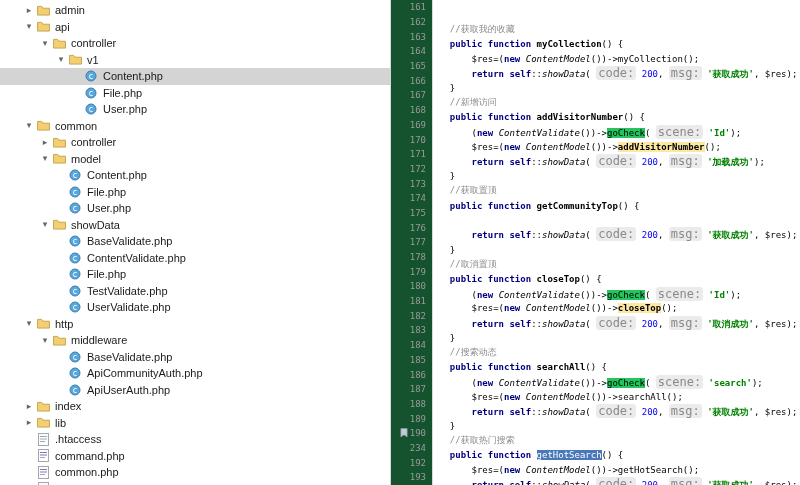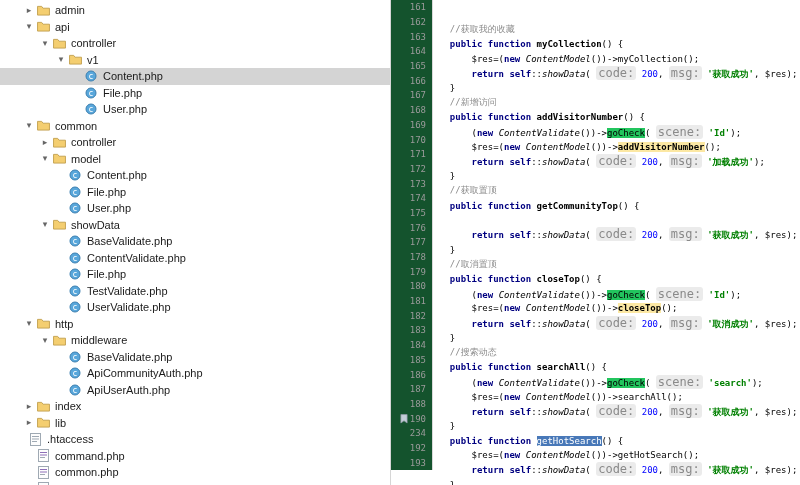--- a/index.html
+++ b/index.html
@@ -288,21 +288,21 @@
         </div>
         <div class="tree-row" style="padding-left: 22px;">
           <span class="chevron">▸</span>
           <span class="tree-icon">
             <svg width="13" height="11" viewBox="0 0 14 12">
               <path d="M0.5 1.5 H5 L6.5 3.5 H13.5 V11 H0.5 Z" fill="#F4CE70" stroke="#C2A04E" stroke-width="1"></path>
             </svg>
           </span>
           <span class="tree-label">lib</span>
         </div>
-        <div class="tree-row" style="padding-left: 14px;">
+        <div class="tree-row" style="padding-left: 22px;">
           <span class="chevron"></span>
           <span class="tree-icon">
             <svg width="11" height="13" viewBox="0 0 11 13">
               <rect x="0.5" y="0.5" width="10" height="12" fill="#FDFDFD" stroke="#9FA9B3"></rect>
               <line x1="2" y1="3.5" x2="9" y2="3.5" stroke="#9FA9B3"></line>
               <line x1="2" y1="6" x2="9" y2="6" stroke="#9FA9B3"></line>
               <line x1="2" y1="8.5" x2="7" y2="8.5" stroke="#9FA9B3"></line>
             </svg>
           </span>
           <span class="tree-label">.htaccess</span>
@@ -368,20 +368,21 @@
         <div class="code-line"><span class="gutter-cell"><span>179</span></span><span class="code-text"><span class="tok-pl">      (</span><span class="tok-kw">new </span><span class="tok-cls">ContentValidate</span><span class="tok-pl">())-&gt;</span><span class="tok-hl">goCheck</span><span class="tok-pl">( </span><span class="tok-hint">scene:</span><span class="tok-pl"> </span><span class="tok-str">'Id'</span><span class="tok-pl">);</span></span></div>
         <div class="code-line"><span class="gutter-cell"><span>180</span></span><span class="code-text"><span class="tok-pl">      $res=(</span><span class="tok-kw">new </span><span class="tok-cls">ContentModel</span><span class="tok-pl">())-&gt;</span><span class="tok-hlb">closeTop</span><span class="tok-pl">();</span></span></div>
         <div class="code-line"><span class="gutter-cell"><span>181</span></span><span class="code-text"><span class="tok-pl">      </span><span class="tok-kw">return </span><span class="tok-kw">self</span><span class="tok-pl">::</span><span class="tok-it">showData</span><span class="tok-pl">( </span><span class="tok-hint">code:</span><span class="tok-pl"> </span><span class="tok-num">200</span><span class="tok-pl">, </span><span class="tok-hint">msg:</span><span class="tok-pl"> </span><span class="tok-str">'取消成功'</span><span class="tok-pl">, $res);</span></span></div>
         <div class="code-line"><span class="gutter-cell"><span>182</span></span><span class="code-text"><span class="tok-pl">  }</span></span></div>
         <div class="code-line"><span class="gutter-cell"><span>183</span></span><span class="code-text"><span class="tok-cmt">  //搜索动态</span></span></div>
         <div class="code-line"><span class="gutter-cell"><span>184</span></span><span class="code-text"><span class="tok-pl">  </span><span class="tok-kw">public function </span><span class="tok-fn">searchAll</span><span class="tok-pl">() {</span></span></div>
         <div class="code-line"><span class="gutter-cell"><span>185</span></span><span class="code-text"><span class="tok-pl">      (</span><span class="tok-kw">new </span><span class="tok-cls">ContentValidate</span><span class="tok-pl">())-&gt;</span><span class="tok-hl">goCheck</span><span class="tok-pl">( </span><span class="tok-hint">scene:</span><span class="tok-pl"> </span><span class="tok-str">'search'</span><span class="tok-pl">);</span></span></div>
         <div class="code-line"><span class="gutter-cell"><span>186</span></span><span class="code-text"><span class="tok-pl">      $res=(</span><span class="tok-kw">new </span><span class="tok-cls">ContentModel</span><span class="tok-pl">())-&gt;searchAll();</span></span></div>
         <div class="code-line"><span class="gutter-cell"><span>187</span></span><span class="code-text"><span class="tok-pl">      </span><span class="tok-kw">return </span><span class="tok-kw">self</span><span class="tok-pl">::</span><span class="tok-it">showData</span><span class="tok-pl">( </span><span class="tok-hint">code:</span><span class="tok-pl"> </span><span class="tok-num">200</span><span class="tok-pl">, </span><span class="tok-hint">msg:</span><span class="tok-pl"> </span><span class="tok-str">'获取成功'</span><span class="tok-pl">, $res);</span></span></div>
         <div class="code-line"><span class="gutter-cell"><span>188</span></span><span class="code-text"><span class="tok-pl">  }</span></span></div>
+        <div class="code-line"><span class="gutter-cell"><span>189</span></span><span class="code-text"><span class="tok-cmt">  //获取热门搜索</span></span></div>
         <div class="code-line"><span class="gutter-cell"><span class="gutter-icon"><svg width="8" height="10" viewBox="0 0 9 11">
                 <path d="M1 0.5 H8 V10 L4.5 7.5 L1 10 Z" fill="#C3CDD7" stroke="#8E9AA6" stroke-width="0.8"></path>
               </svg></span><span>190</span></span><span class="code-text"><span class="tok-pl">  </span><span class="tok-kw">public function </span><span class="tok-sel">getHotSearch</span><span class="tok-pl">() {</span></span></div>
         <div class="code-line"><span class="gutter-cell"><span>234</span></span><span class="code-text"><span class="tok-pl">      $res=(</span><span class="tok-kw">new </span><span class="tok-cls">ContentModel</span><span class="tok-pl">())-&gt;getHotSearch();</span></span></div>
         <div class="code-line"><span class="gutter-cell"><span>192</span></span><span class="code-text"><span class="tok-pl">      </span><span class="tok-kw">return </span><span class="tok-kw">self</span><span class="tok-pl">::</span><span class="tok-it">showData</span><span class="tok-pl">( </span><span class="tok-hint">code:</span><span class="tok-pl"> </span><span class="tok-num">200</span><span class="tok-pl">, </span><span class="tok-hint">msg:</span><span class="tok-pl"> </span><span class="tok-str">'获取成功'</span><span class="tok-pl">, $res);</span></span></div>
         <div class="code-line"><span class="gutter-cell"><span>193</span></span><span class="code-text"><span class="tok-pl">  }</span></span></div>
       </div>
   </div>
 </div>
 

